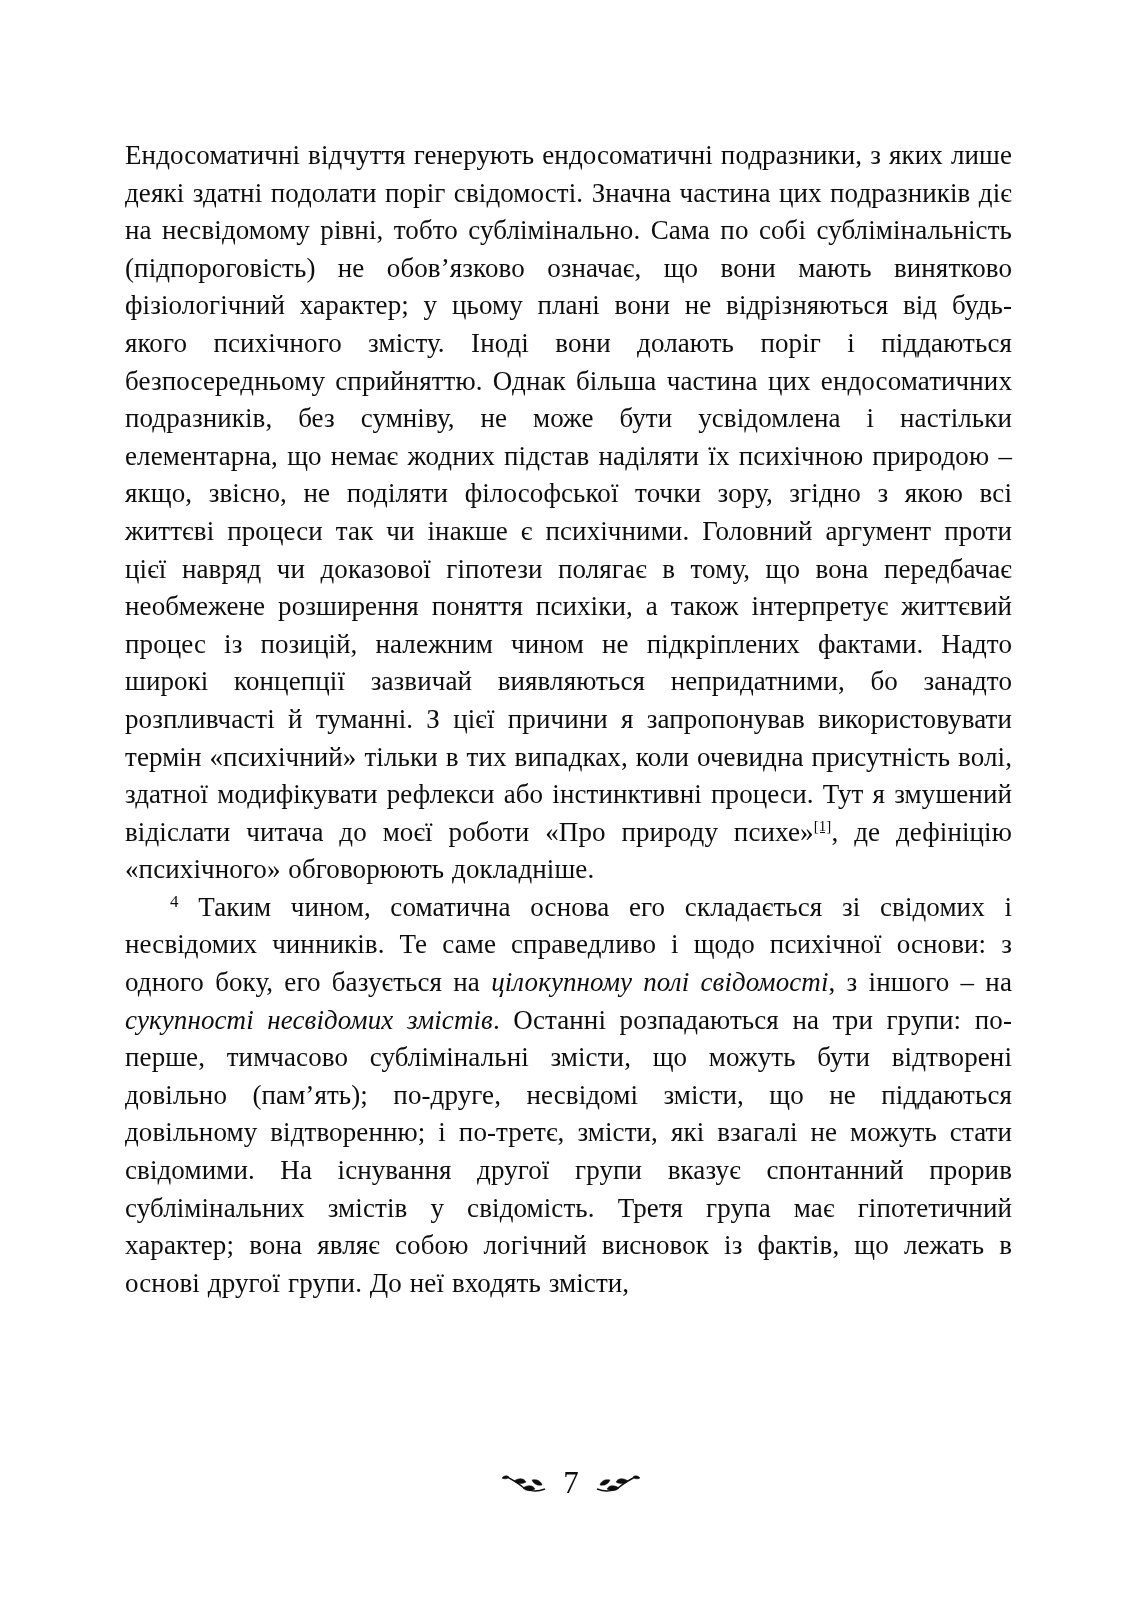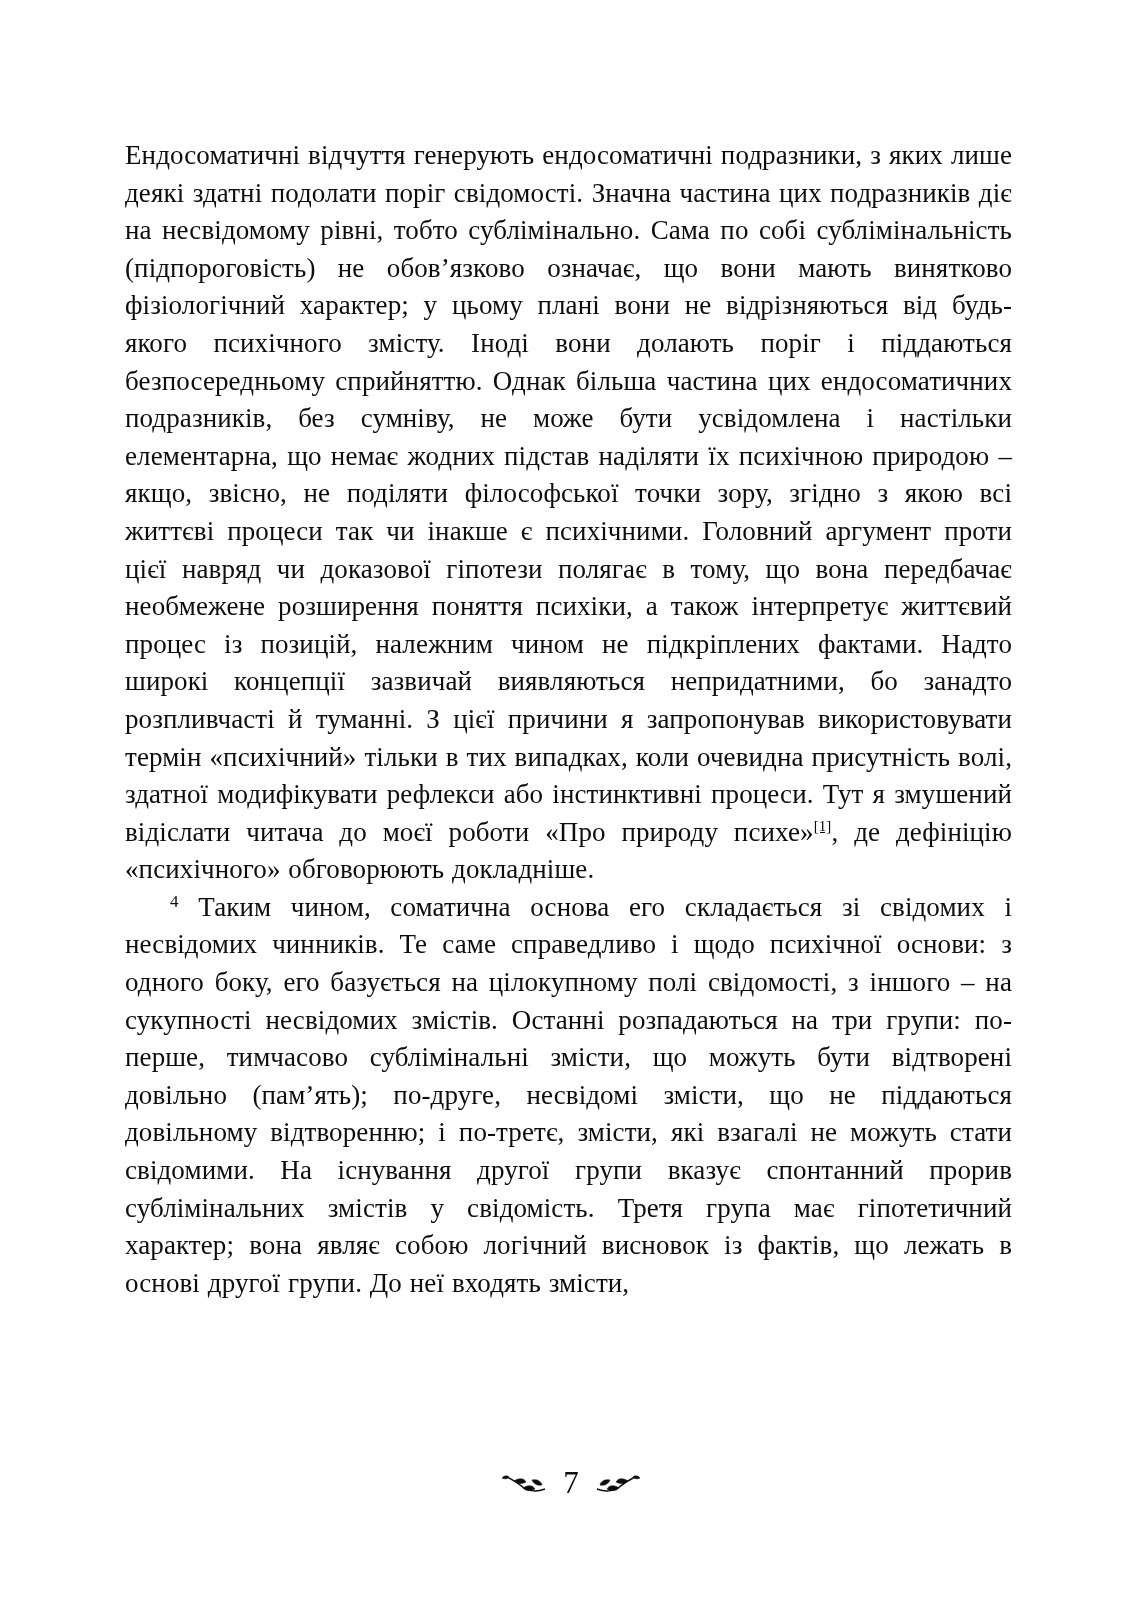--- a/index.html
+++ b/index.html
@@ -42,20 +42,21 @@
     font-size: 15px;
     line-height: 0;
     vertical-align: 10px;
   }
   a.footnote-link {
     color: #0d0d0d;
     text-decoration: underline;
     cursor: pointer;
   }
   .ital {
+    font-style: italic;
   }
   .page-footer {
     position: absolute;
     left: 0;
     right: 0;
     top: 1467px;
     display: flex;
     justify-content: center;
     align-items: center;
     gap: 16px;

